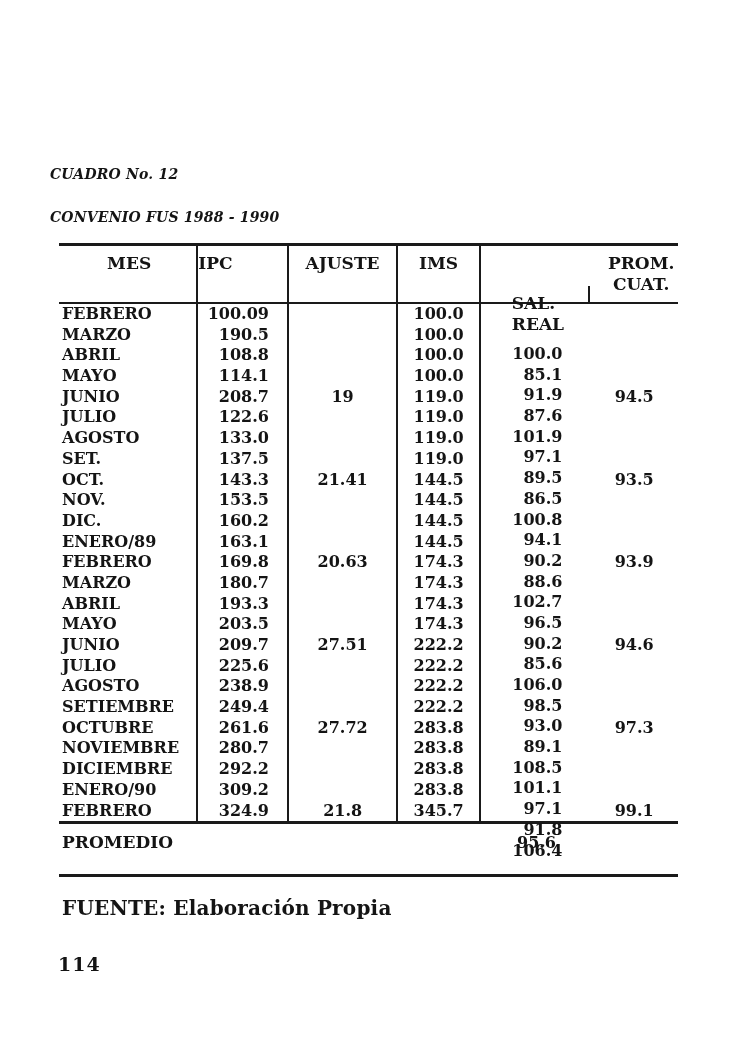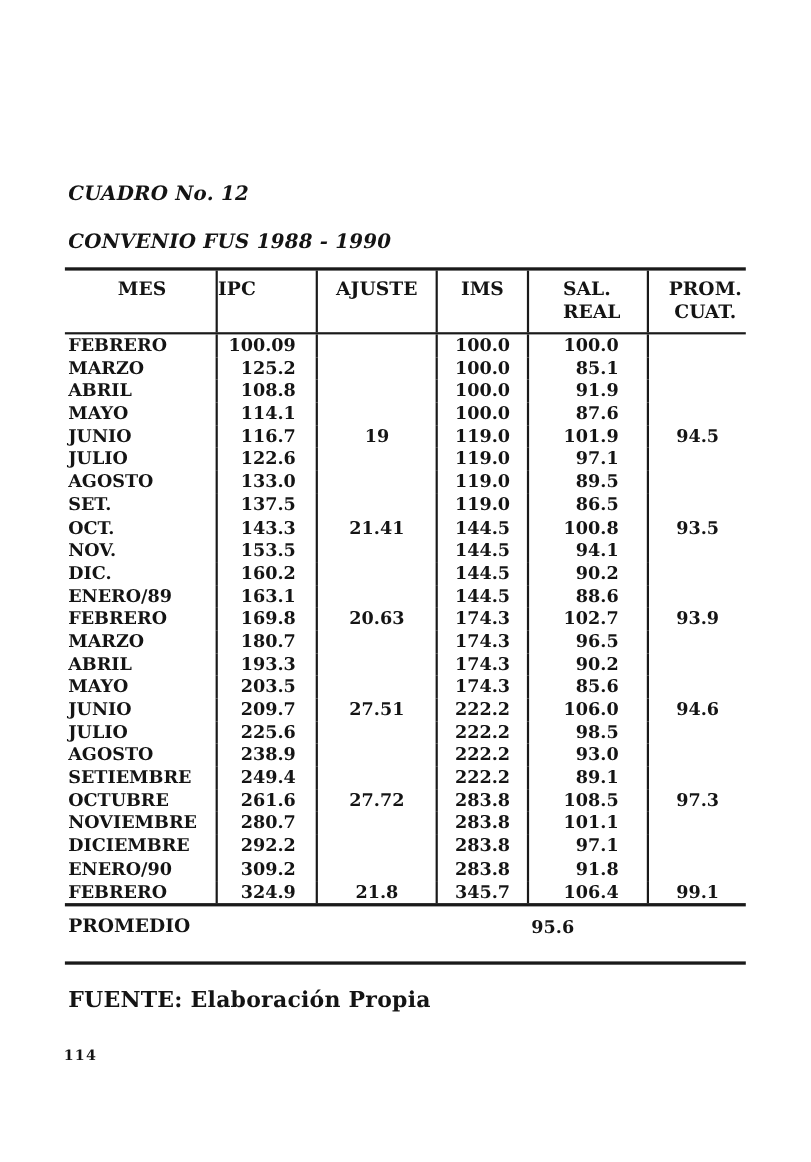--- a/index.html
+++ b/index.html
@@ -12,22 +12,22 @@
   body{
     background:var(--paper);
     color:var(--ink);
     font-family:"DejaVu Serif","Liberation Serif",serif;
     position:relative;
     overflow:hidden;
   }
   .page{position:absolute;inset:0;}
 
   .title{
-    position:absolute;left:62px;
-    font-size:18px;font-weight:bold;font-style:italic;
+    position:absolute;left:50px;
+    font-size:14px;font-weight:bold;font-style:italic;
     letter-spacing:.2px;white-space:nowrap;
   }
   .title1{top:166px;}
   .title2{top:209px;}
 
   .table-wrap{
     position:absolute;left:59px;top:243px;width:619px;
   }
   .thead{
     display:flex;
@@ -45,51 +45,51 @@
   }
   .hcell{
     font-size:17px;font-weight:bold;line-height:21px;
     padding-top:7px;
   }
   
   .c0{width:140px;text-align:left;padding-left:3px;}
   .c1{width:91px;text-align:right;padding-right:18px;}
   .c2{width:110px;text-align:center;}
   .c3{width:83px;text-align:center;}
-  .c4{width:110px;text-align:right;padding-right:26px;}
+  .c4{width:110px;text-align:right;padding-right:26px;margin-top:40px;}
   .c5{width:88px;text-align:center;}
   .c0,.c1,.c2,.c3,.c4{border-right:2px solid var(--line);}
   
   .h0{text-align:center;padding-left:3px;}
   .h1{text-align:left;padding-right:0;}
   .h2{text-align:center;}
   .h3{text-align:center;}
   .h4{text-align:left;padding-left:31px;padding-right:0;}
   .h5{text-align:center;padding-left:14px;}
 
   .tfoot{
     position:relative;height:53px;
     border-bottom:3px solid var(--line);
   }
   .tfoot .flabel{
     position:absolute;left:3px;top:8px;
     font-size:17px;font-weight:bold;
   }
   .tfoot .fvalue{
     position:absolute;left:424px;top:9px;width:107px;
-    text-align:left;font-size:16px;font-weight:bold;
+    text-align:center;font-size:16px;font-weight:bold;
   }
 
   .fuente{
     position:absolute;left:62px;top:896px;
     font-size:20px;font-weight:bold;letter-spacing:.2px;
   }
   .pagenum{
     position:absolute;left:58px;top:953px;
-    font-size:13px;font-weight:bold;letter-spacing:1px;
+    font-size:19px;font-weight:bold;letter-spacing:1px;
   }
 </style>
 </head>
 <body>
 
 <div class="page">
 
   <div class="title title1">CUADRO No. 12</div>
   <div class="title title2">CONVENIO FUS 1988 - 1990</div>
 
@@ -108,21 +108,21 @@
         <div class="trow">
           <div class="cell c0">FEBRERO</div>
           <div class="cell c1">100.09</div>
           <div class="cell c2"></div>
           <div class="cell c3">100.0</div>
           <div class="cell c4">100.0</div>
           <div class="cell c5"></div>
         </div>
         <div class="trow">
           <div class="cell c0">MARZO</div>
-          <div class="cell c1">125.2</div>
+          <div class="cell c1">190.5</div>
           <div class="cell c2"></div>
           <div class="cell c3">100.0</div>
           <div class="cell c4">85.1</div>
           <div class="cell c5"></div>
         </div>
         <div class="trow">
           <div class="cell c0">ABRIL</div>
           <div class="cell c1">108.8</div>
           <div class="cell c2"></div>
           <div class="cell c3">100.0</div>
@@ -132,21 +132,21 @@
         <div class="trow">
           <div class="cell c0">MAYO</div>
           <div class="cell c1">114.1</div>
           <div class="cell c2"></div>
           <div class="cell c3">100.0</div>
           <div class="cell c4">87.6</div>
           <div class="cell c5"></div>
         </div>
         <div class="trow">
           <div class="cell c0">JUNIO</div>
-          <div class="cell c1">116.7</div>
+          <div class="cell c1">208.7</div>
           <div class="cell c2">19</div>
           <div class="cell c3">119.0</div>
           <div class="cell c4">101.9</div>
           <div class="cell c5">94.5</div>
         </div>
         <div class="trow">
           <div class="cell c0">JULIO</div>
           <div class="cell c1">122.6</div>
           <div class="cell c2"></div>
           <div class="cell c3">119.0</div>

